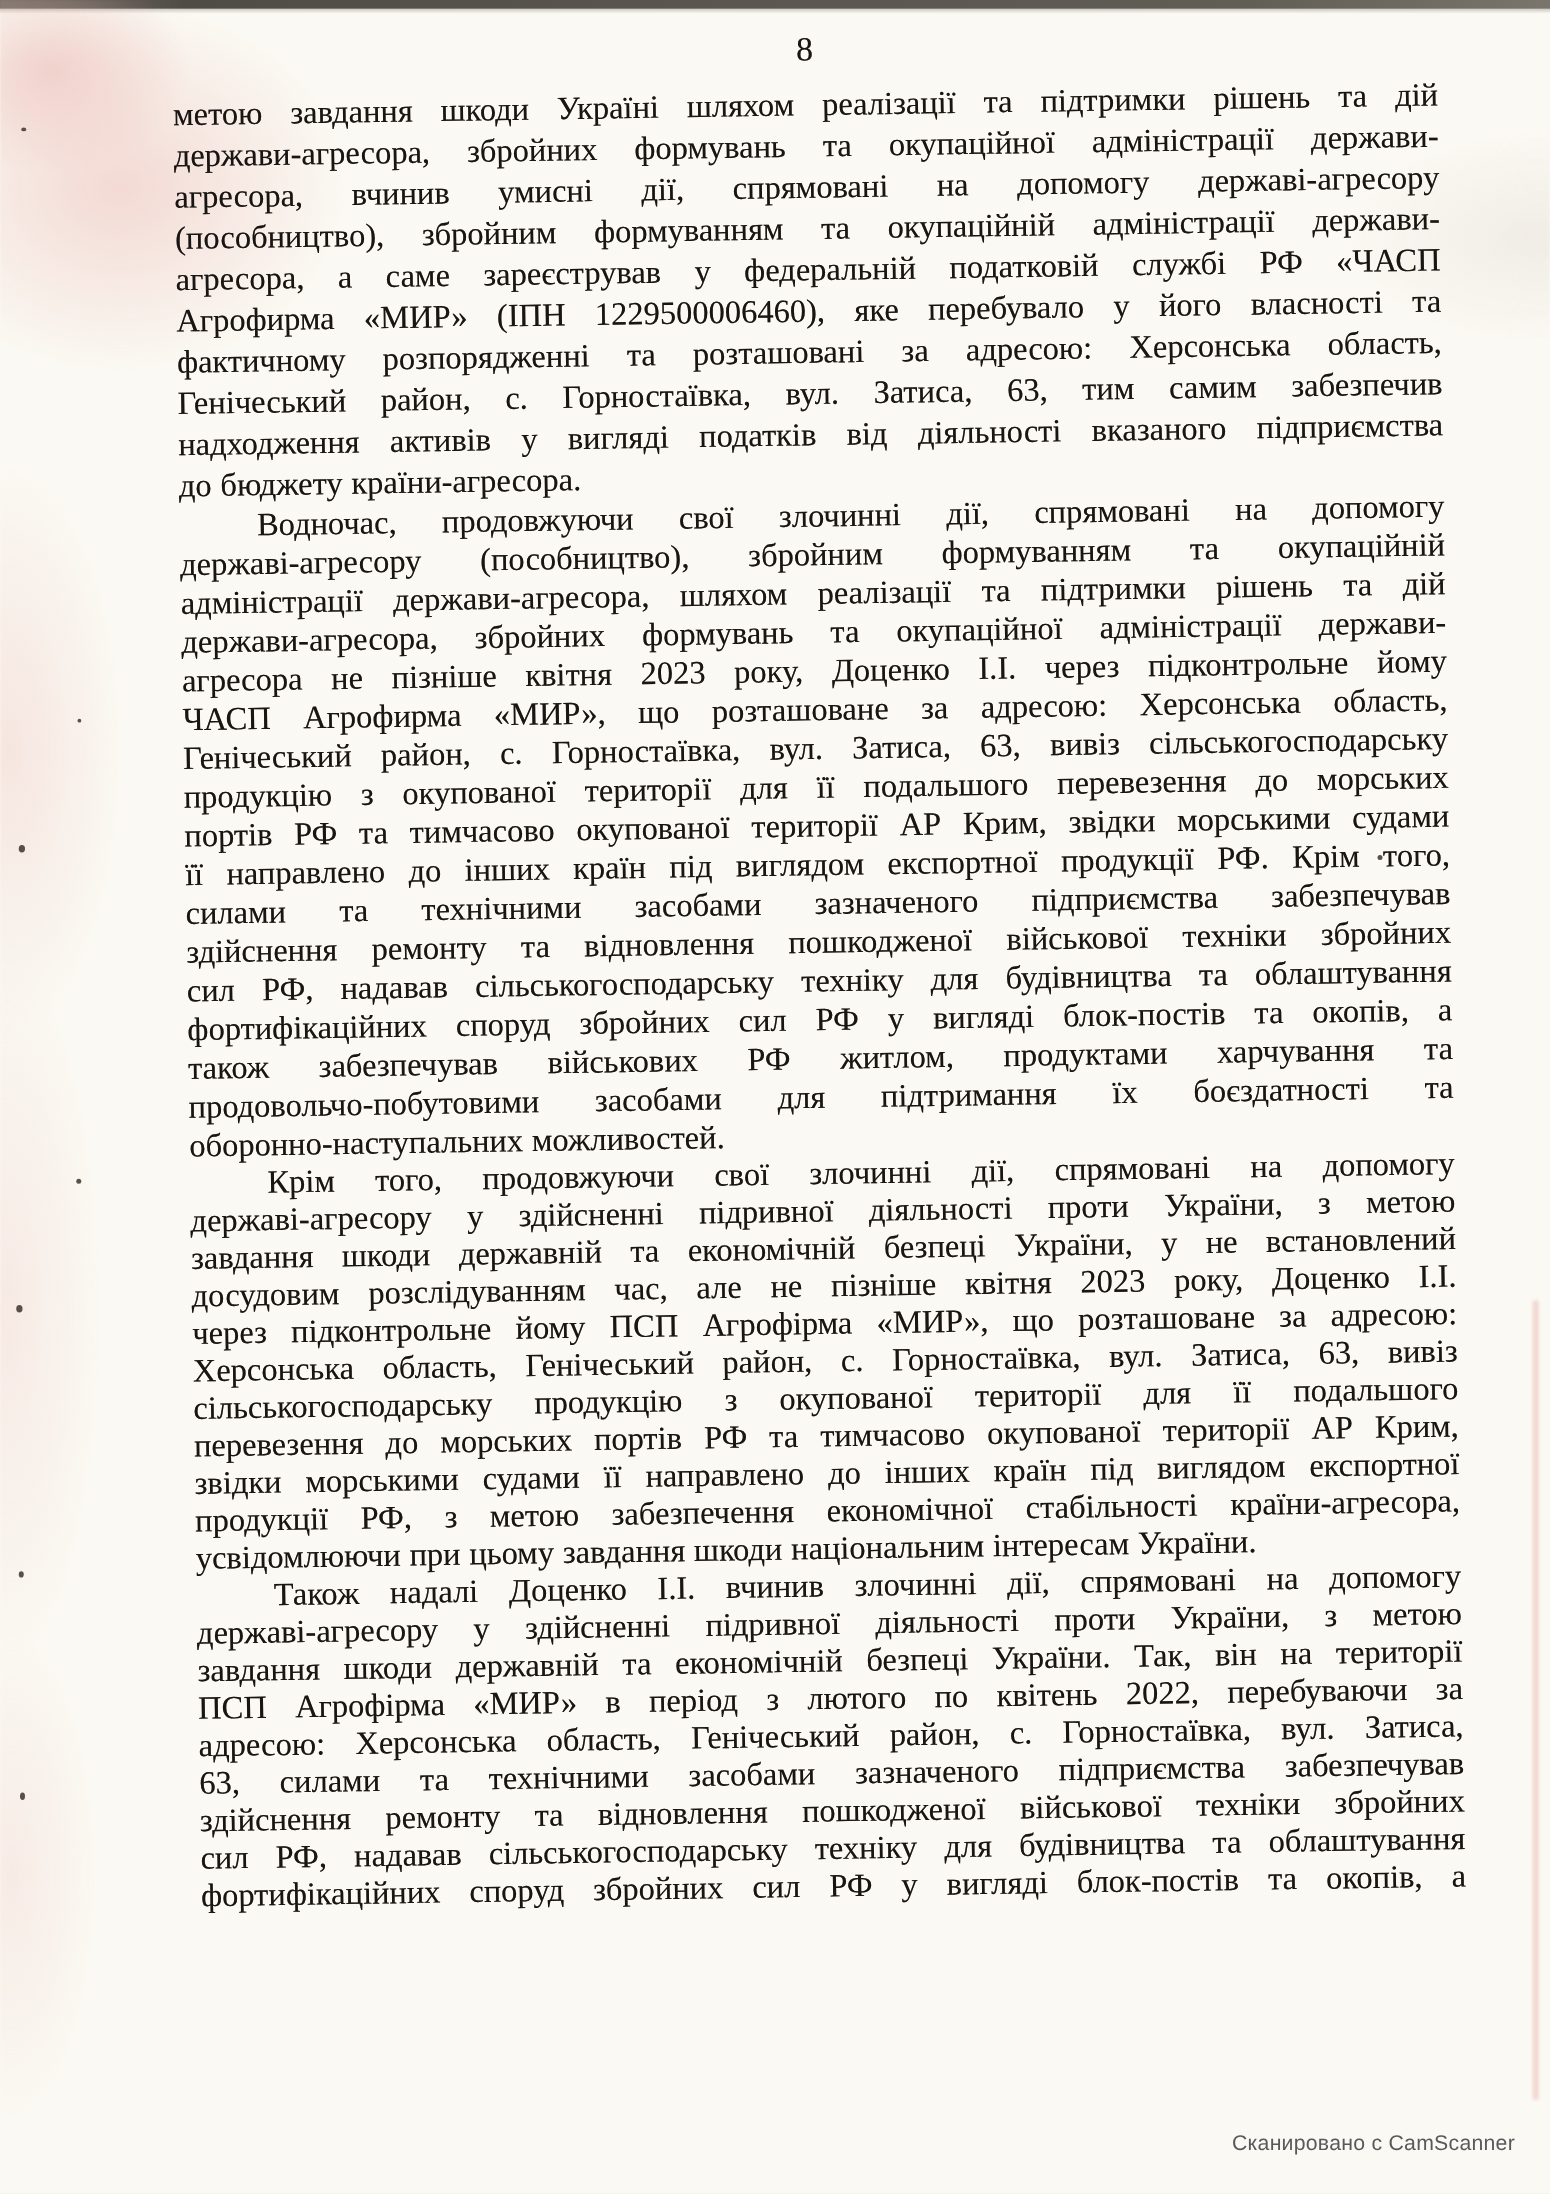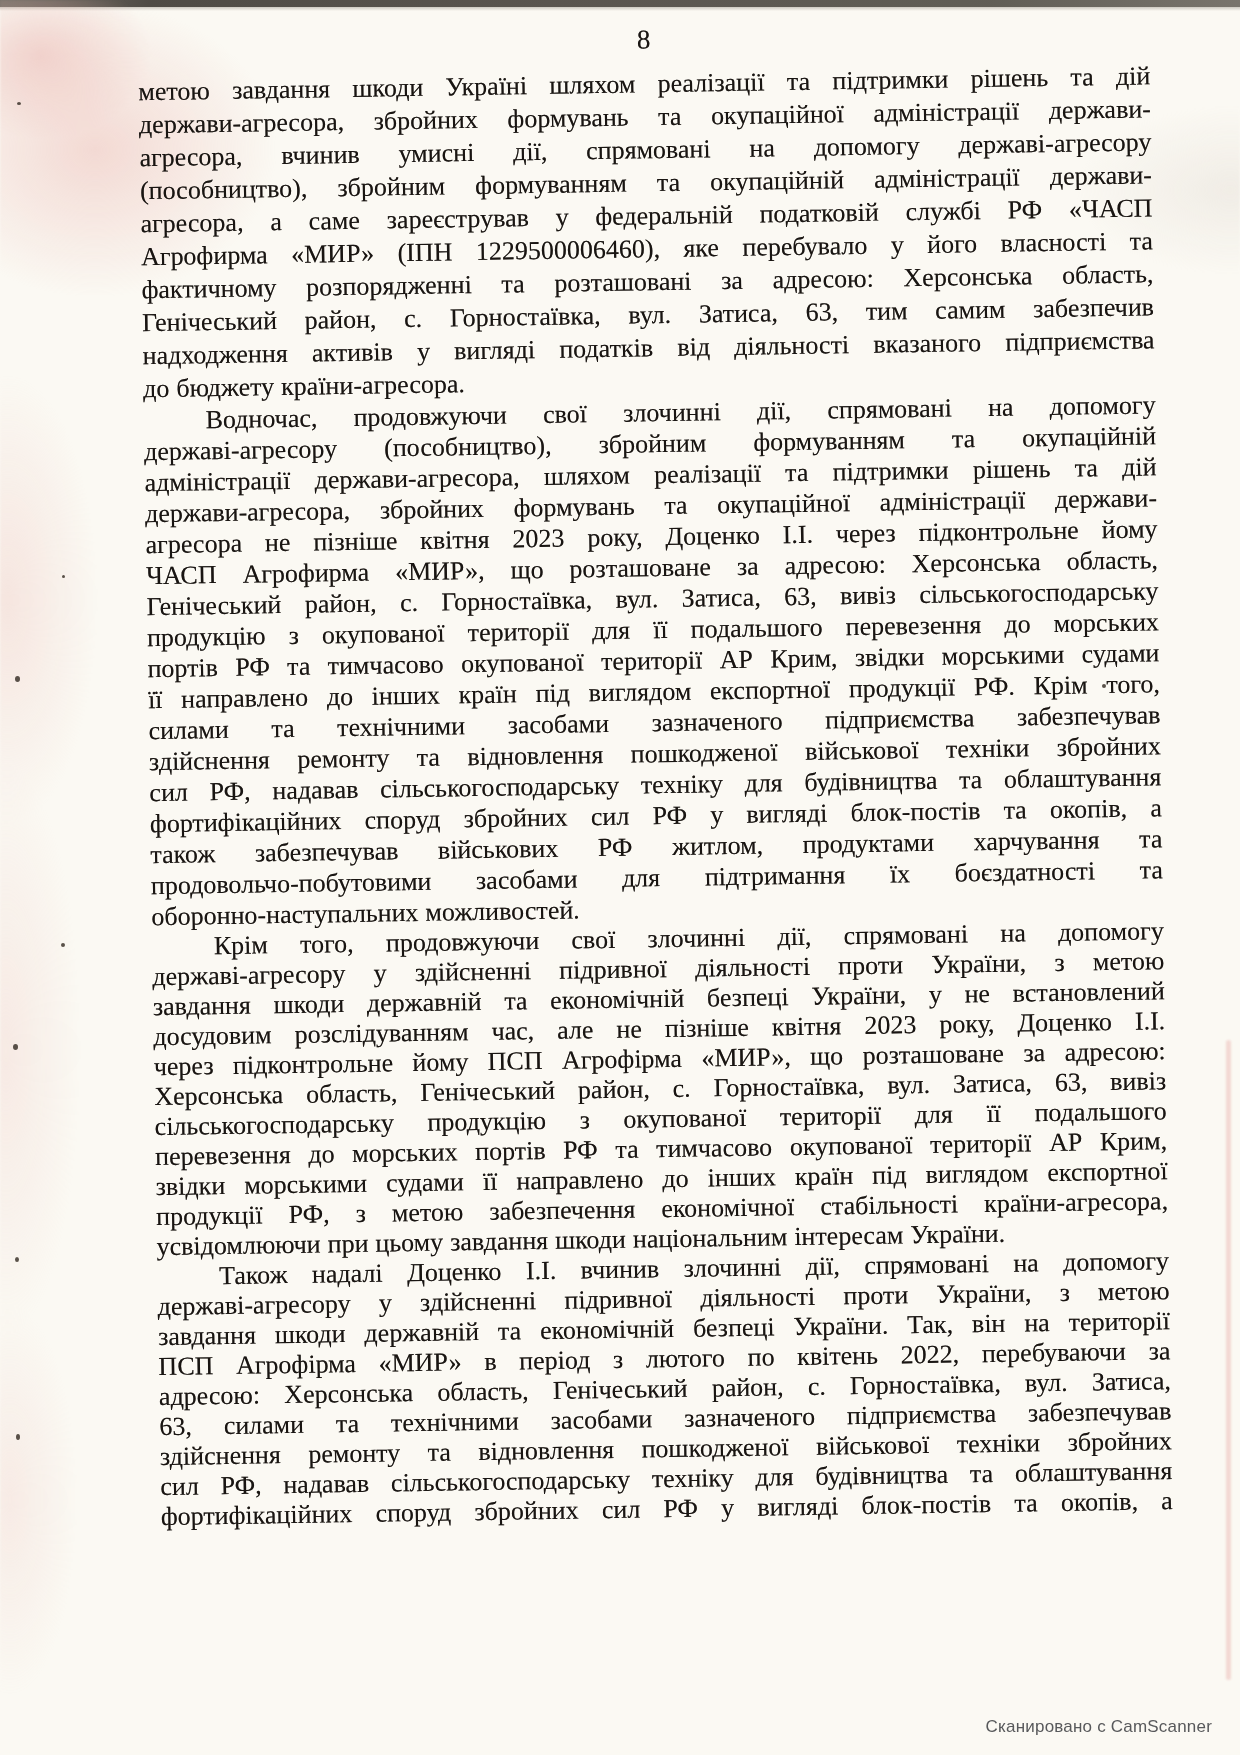--- a/index.html
+++ b/index.html
@@ -57,21 +57,21 @@
     word-spacing:.5px;
   }
   .p1 .line{line-height:33px;}
   .p2 .line{line-height:31px;}
   .p3 .line{line-height:30px;}
   .p4 .line{line-height:30px;}
   .line.last{text-align-last:left;}
   .line.first-indent{text-indent:62px;}
   
   .watermark{
-    position:absolute;right:28px;bottom:18px;
+    position:absolute;right:28px;bottom:30px;
     font-family:"Liberation Sans","DejaVu Sans",sans-serif;
     font-size:17px;color:#58595b;letter-spacing:.2px;
   }
 </style>
 </head>
 <body>
 
 <div class="page">
   <div class="top-band"></div>
   <div class="top-band-soft"></div>

